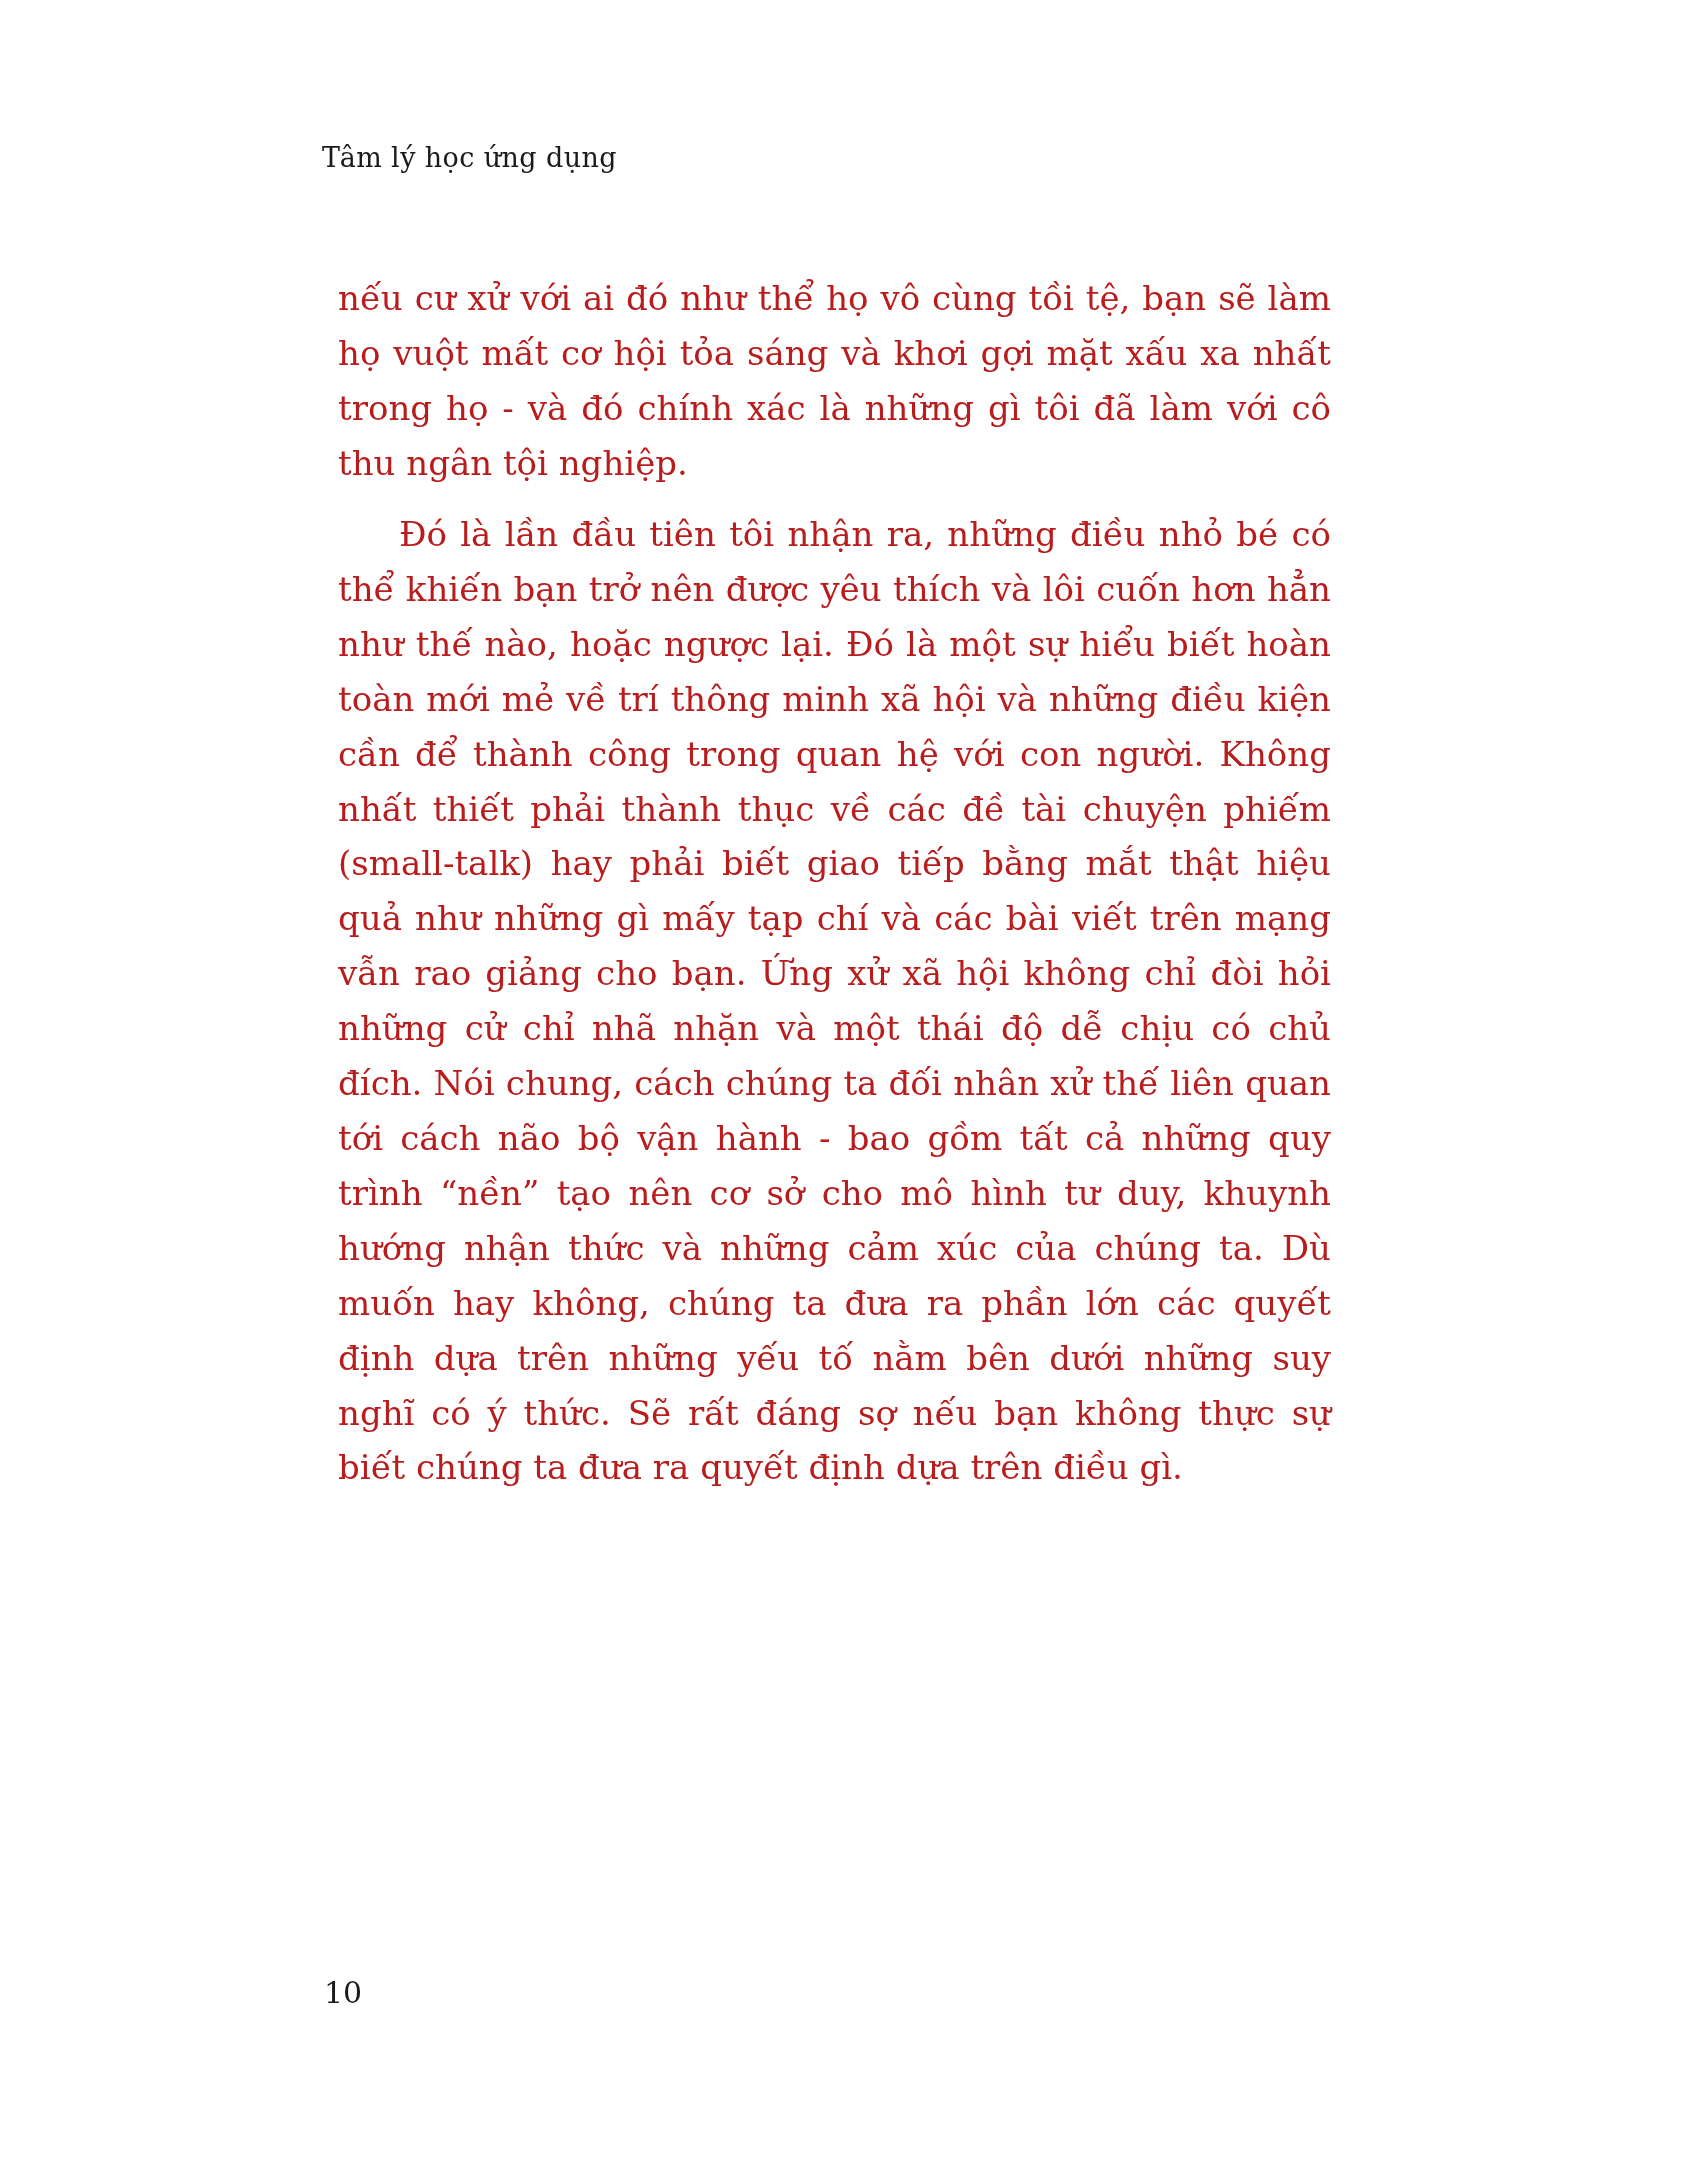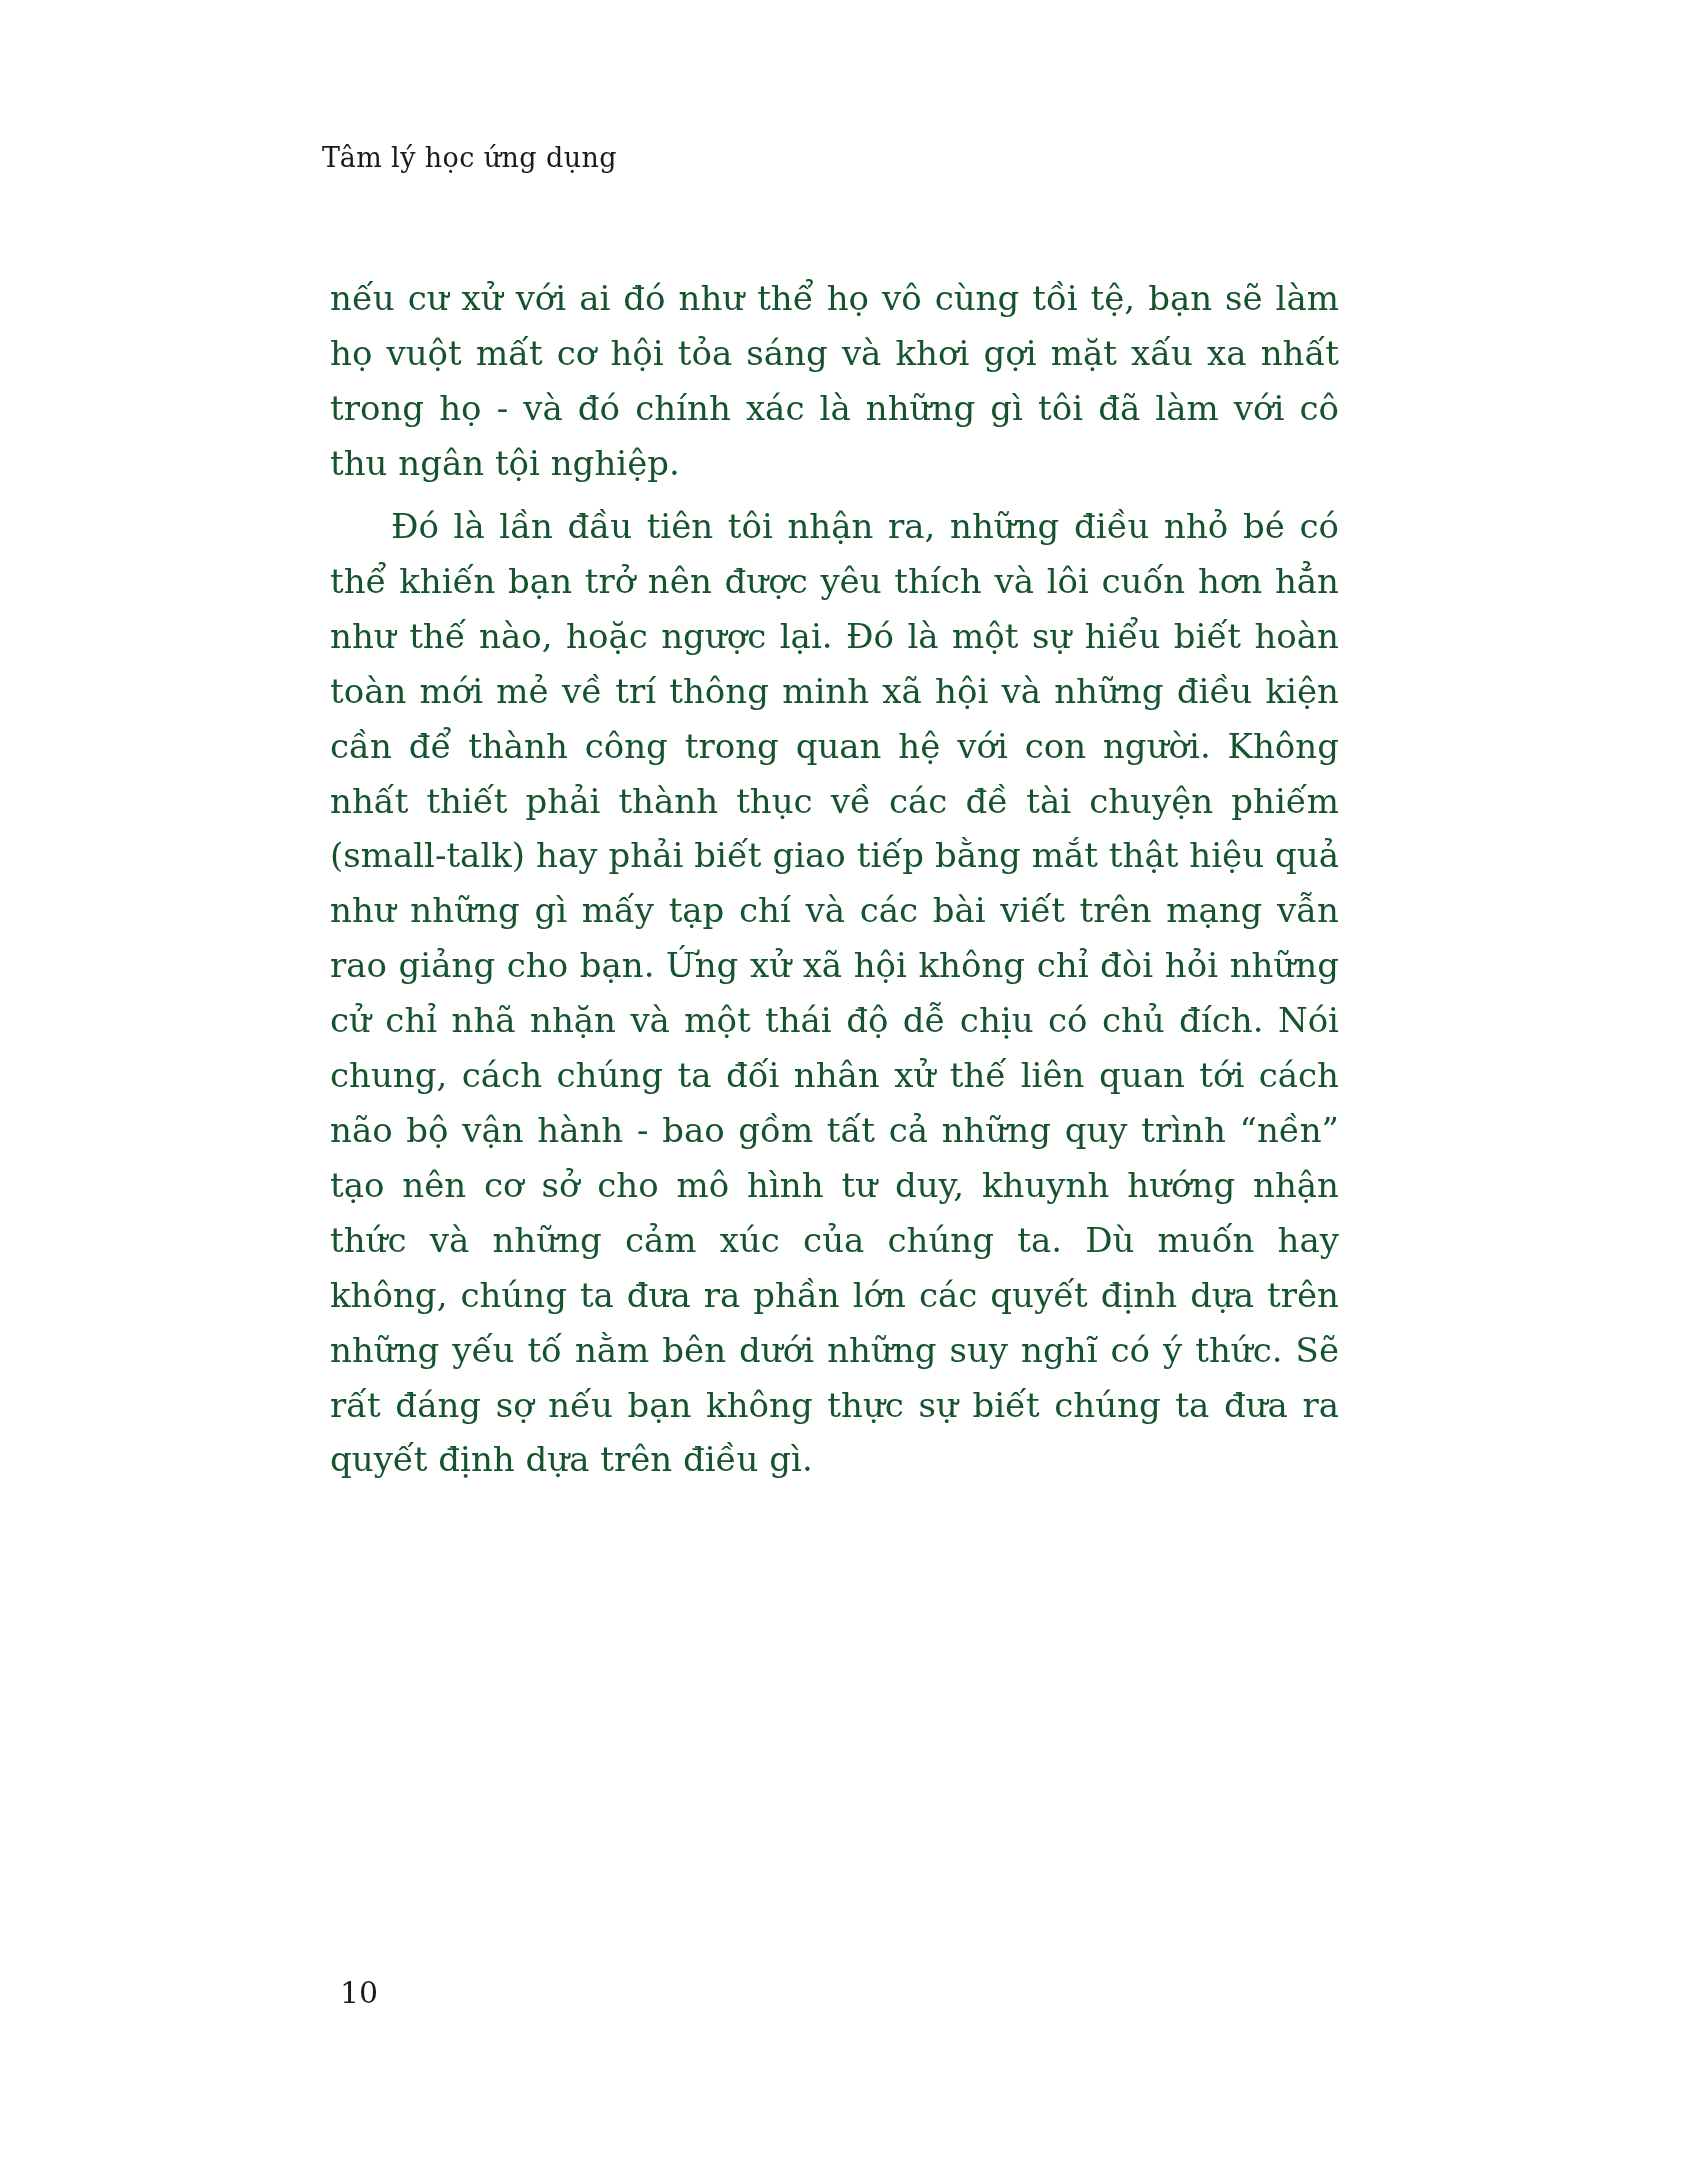--- a/index.html
+++ b/index.html
@@ -31,35 +31,35 @@
     font-family: "DejaVu Serif", serif;
     font-size: 27px;
     letter-spacing: 0.4px;
     color: #1a1a1a;
     line-height: 1.2;
   }
   .body-text {
     margin-top: 97px;
   }
   .body-text p {
-    margin: 8px;
+    margin: 16px;
     font-family: "DejaVu Serif", serif;
     font-size: 34px;
     line-height: 1.615;
     text-align: justify;
     text-justify: inter-word;
-    color: #14532d;
+    color: #b91c1c;
     hyphens: none;
   }
   .body-text p.indented {
     text-indent: 61px;
   }
   .page-number {
     position: absolute;
-    left: 340px;
+    left: 324px;
     top: 1975px;
     font-family: "DejaVu Serif", serif;
     font-size: 30px;
     color: #1a1a1a;
   }
 </style>
 </head>
 <body>
 
 <div class="page">

